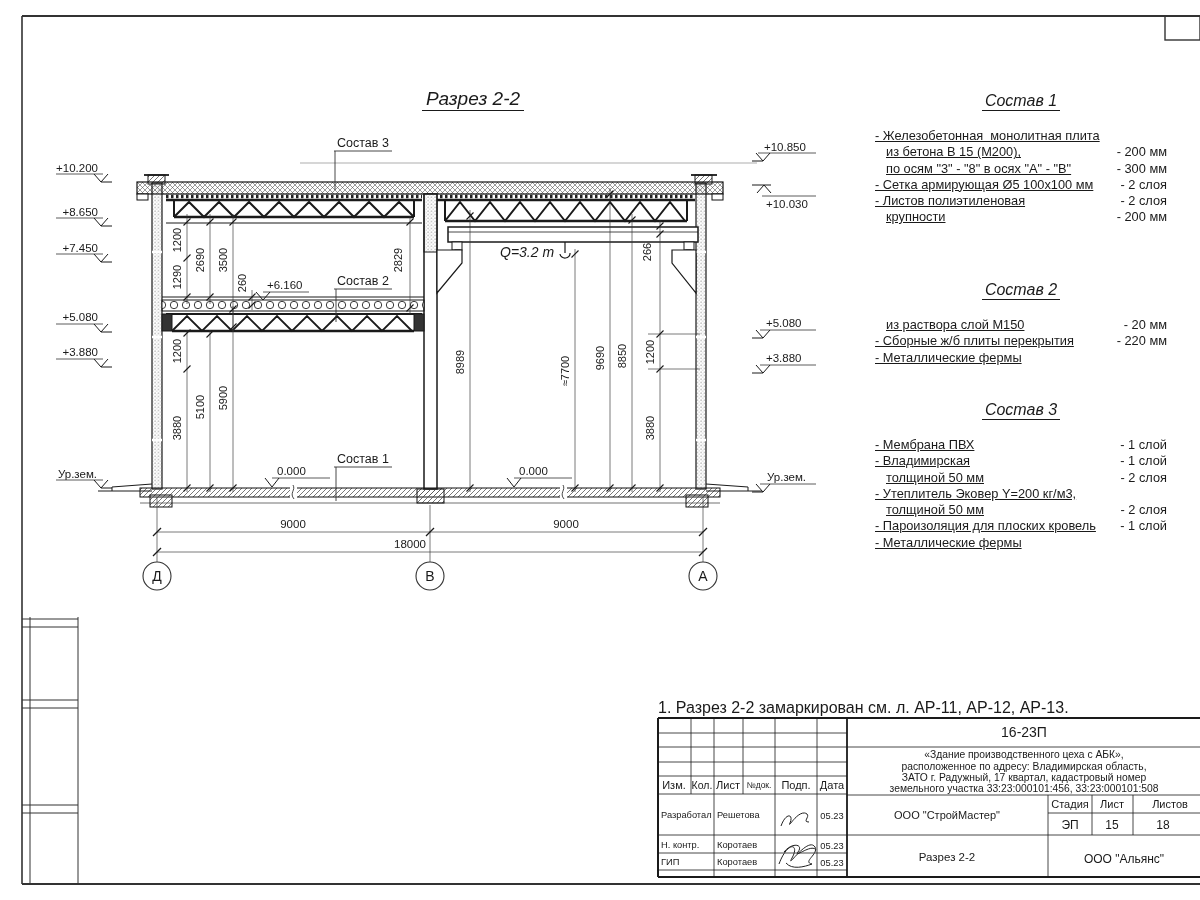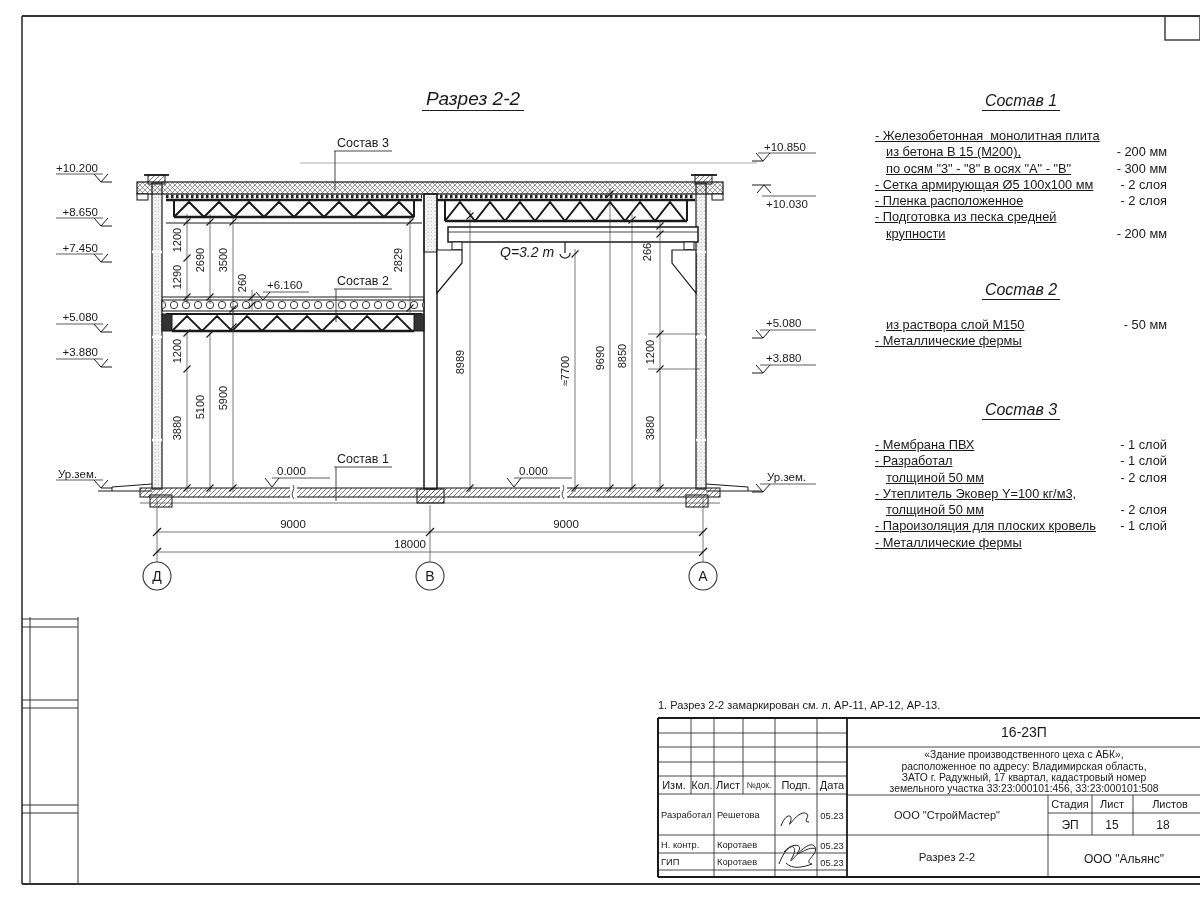--- a/index.html
+++ b/index.html
@@ -4,21 +4,21 @@
 <style>
   * { margin:0; padding:0; box-sizing:border-box; }
   html,body { width:1200px; height:900px; background:#fff; overflow:hidden;
               font-family:"Liberation Sans", sans-serif; color:#1a1a1a; }
   .sheet { position:relative; width:1200px; height:900px; background:#ffffff; }
   svg text { font-family:"Liberation Sans", sans-serif; fill:#1a1a1a; }
   .overlay { position:absolute; }
   .draw-title { position:absolute; left:378px; top:88px; width:190px; text-align:center;
                 font-size:19px; font-style:italic; }
   .draw-title span { border-bottom:1.4px solid #1a1a1a; padding:0 4px 1px 4px; }
-  .note { position:absolute; left:658px; top:699px; font-size:11px; }
+  .note { position:absolute; left:658px; top:699px; font-size:16px; }
   .sostav { position:absolute; left:875px; width:292px; font-size:12.8px; }
   .sostav .st { text-align:center; font-size:16px; font-style:italic; margin-bottom:0; }
   .sostav .st span { border-bottom:1.3px solid #1a1a1a; padding:0 3px 1px 3px; }
   .sostav .list { margin-top:18px; }
   .sostav .ln { display:flex; line-height:16.3px; white-space:pre; }
   .sostav .ln .t { flex:0 1 auto;text-decoration:underline; }
   .sostav .ln .v { margin-left:auto; }
   .sostav .ln.c { padding-left:11px; }
 </style>
 </head>
@@ -434,41 +434,41 @@
   <span>Разрез 2-2</span>
 </div>
 
 <div class="sostav" style="top:92px">
   <div class="st"><span>Состав 1</span></div>
   <div class="list">
     <div class="ln"><span class="t">- Железобетонная  монолитная плита</span><span class="v"></span></div>
     <div class="ln c"><span class="t">из бетона В 15 (М200),</span><span class="v">- 200 мм</span></div>
     <div class="ln c"><span class="t">по осям "3" - "8" в осях "А" - "В"</span><span class="v">- 300 мм</span></div>
     <div class="ln"><span class="t">- Сетка армирующая Ø5 100х100 мм</span><span class="v">- 2 слоя</span></div>
-    <div class="ln"><span class="t">- Пленка расположенное</span><span class="v">- 2 слоя</span></div>
-    <div class="ln"><span class="t">- Подготовка из песка средней</span><span class="v"></span></div>
+    <div class="ln"><span class="t">- Листов полиэтиленовая</span><span class="v">- 2 слоя</span></div>
     <div class="ln c"><span class="t">крупности</span><span class="v">- 200 мм</span></div>
   </div>
 </div>
 
 <div class="sostav" style="top:281px">
   <div class="st"><span>Состав 2</span></div>
   <div class="list">
-    <div class="ln c"><span class="t">из раствора слой М150</span><span class="v">- 50 мм</span></div>
+    <div class="ln c"><span class="t">из раствора слой М150</span><span class="v">- 20 мм</span></div>
+    <div class="ln"><span class="t">- Сборные ж/б плиты перекрытия</span><span class="v">- 220 мм</span></div>
     <div class="ln"><span class="t">- Металлические фермы</span><span class="v"></span></div>
   </div>
 </div>
 
 <div class="sostav" style="top:401px">
   <div class="st"><span>Состав 3</span></div>
   <div class="list">
     <div class="ln"><span class="t">- Мембрана ПВХ</span><span class="v">- 1 слой</span></div>
-    <div class="ln"><span class="t">- Разработал</span><span class="v">- 1 слой</span></div>
+    <div class="ln"><span class="t">- Владимирская</span><span class="v">- 1 слой</span></div>
     <div class="ln c"><span class="t">толщиной 50 мм</span><span class="v">- 2 слоя</span></div>
-    <div class="ln"><span class="t">- Утеплитель Эковер Y=100 кг/м3,</span><span class="v"></span></div>
+    <div class="ln"><span class="t">- Утеплитель Эковер Y=200 кг/м3,</span><span class="v"></span></div>
     <div class="ln c"><span class="t">толщиной 50 мм</span><span class="v">- 2 слоя</span></div>
     <div class="ln"><span class="t">- Пароизоляция для плоских кровель</span><span class="v">- 1 слой</span></div>
     <div class="ln"><span class="t">- Металлические фермы</span><span class="v"></span></div>
   </div>
 </div>
 
 <div class="note">1. Разрез 2-2 замаркирован см. л. АР-11, АР-12, АР-13.</div>
 
 </div>
 

